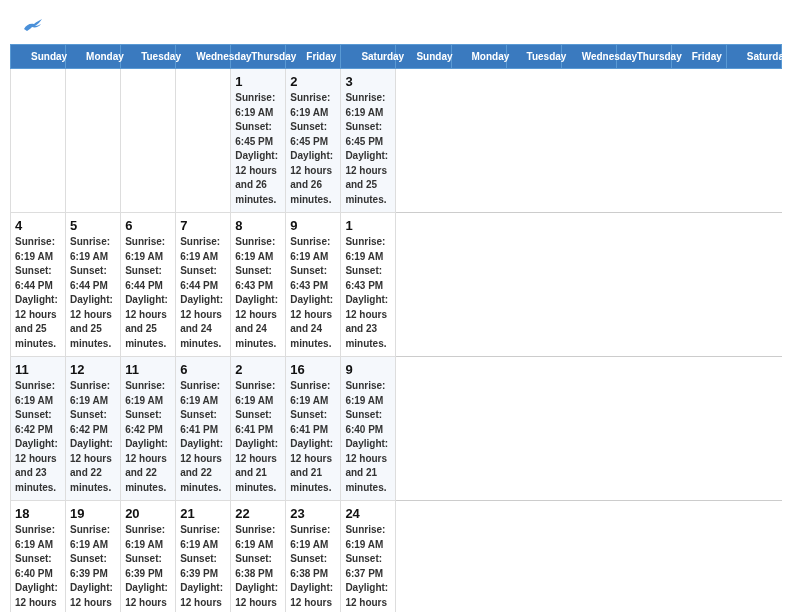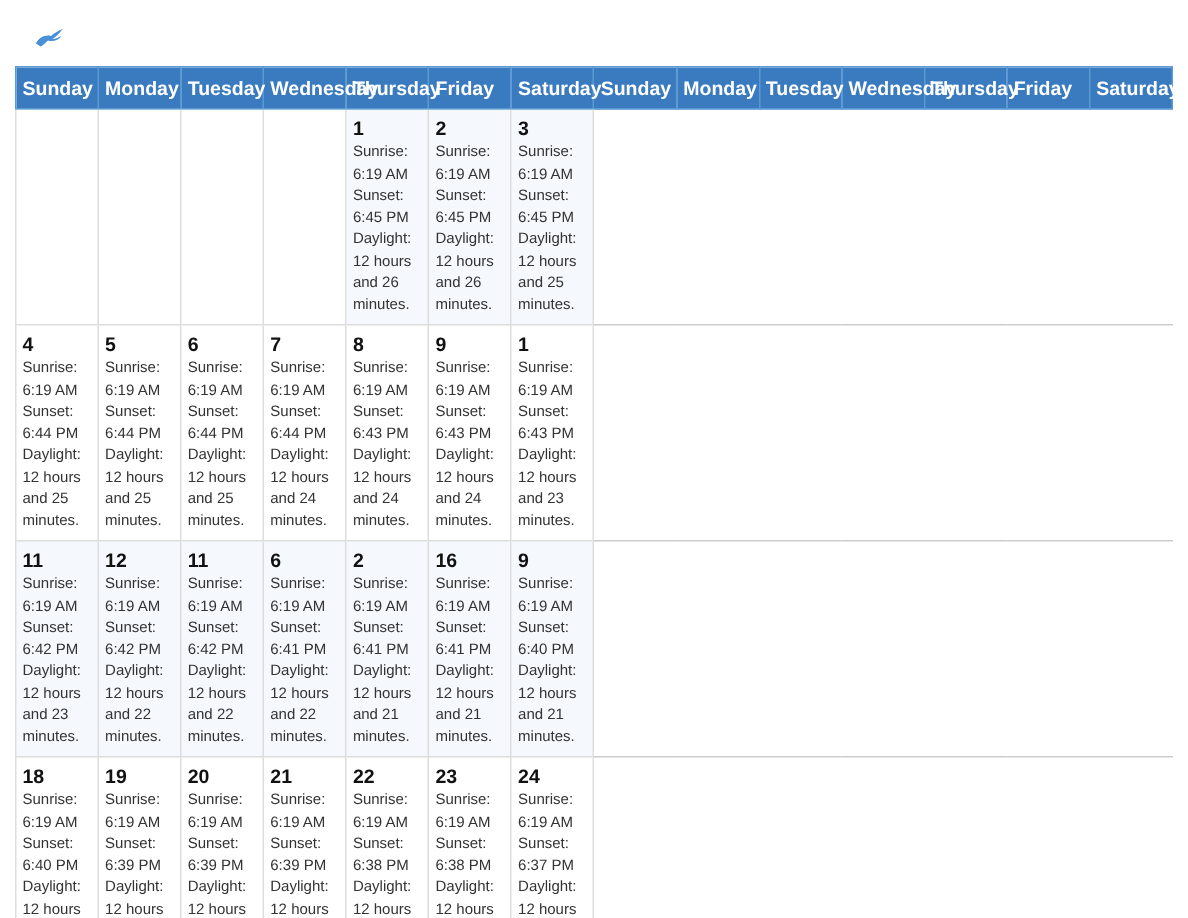--- a/index.html
+++ b/index.html
@@ -37,22 +37,22 @@
     table {
       width: 100%;
       border-collapse: collapse;
       table-layout: fixed;
     }
     thead tr {
       background-color: #3a7abf;
       color: white;
     }
     thead th {
-      padding: 6px 4px;
-      font-size: 13px;
+      padding: 6px 20px;
+      font-size: 10px;
       font-weight: bold;
       text-align: left;
       border: 1px solid #5a9ad4;
     }
     tbody tr {
       border-bottom: 1px solid #ccc;
     }
     tbody td {
       vertical-align: top;
       padding: 5px 4px;
@@ -68,20 +68,21 @@
     .day-num {
       font-size: 13px;
       font-weight: bold;
       margin-bottom: 2px;
       color: #111;
     }
     .day-info {
       font-size: 10px;
       line-height: 1.45;
       color: #333;
+      font-weight: bold;
     }
     .empty-cell {
       background: #fff !important;
     }
   </style>
 </head>
 <body>
 
 <div class="header">
   <div class="logo">

